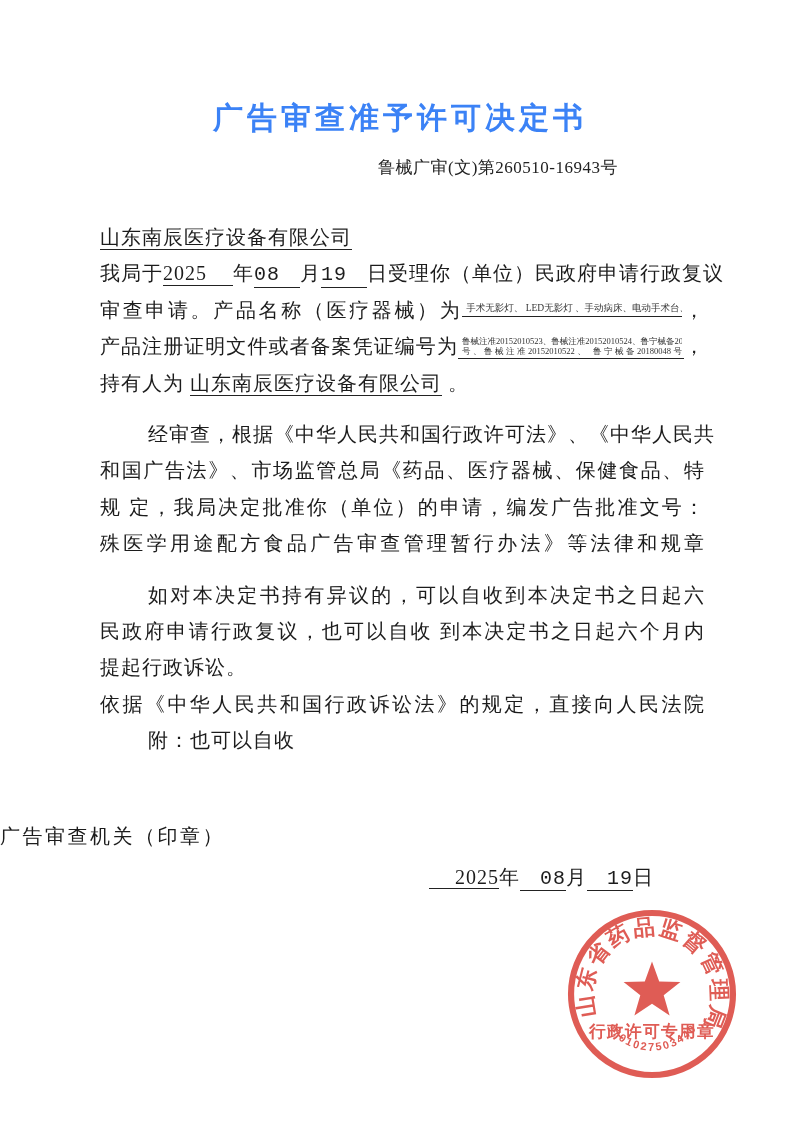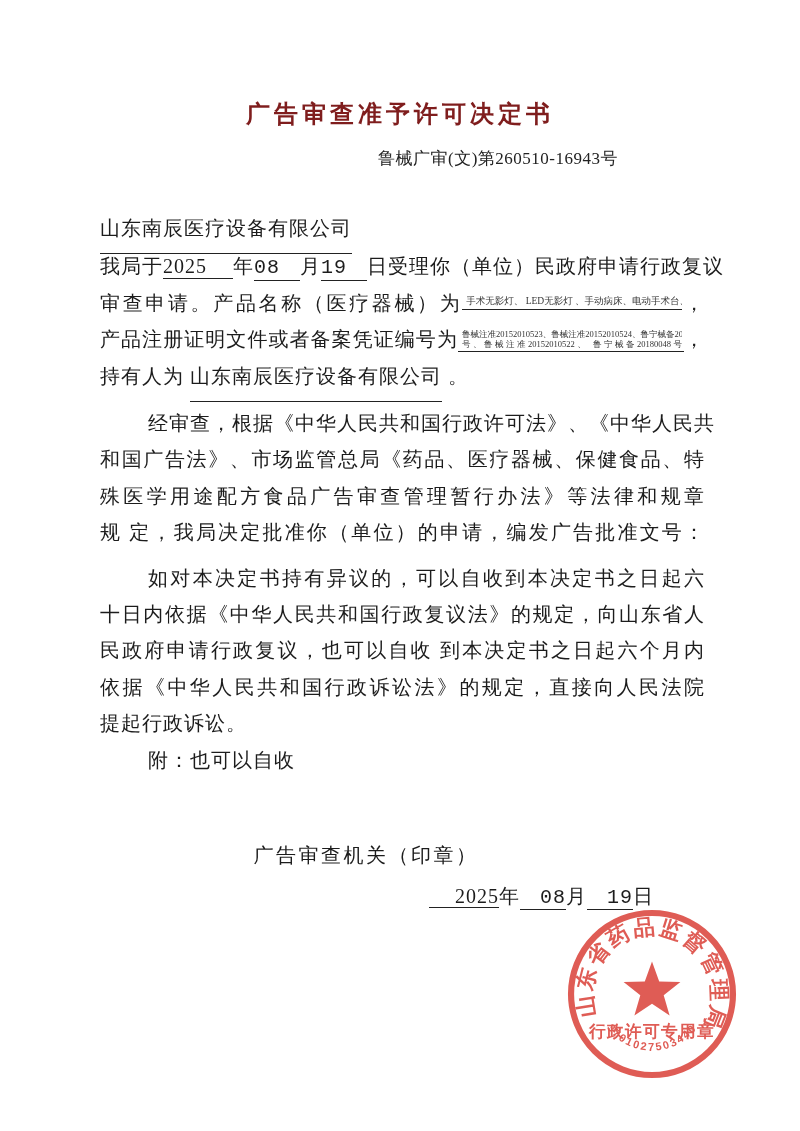--- a/index.html
+++ b/index.html
@@ -4,56 +4,56 @@
 <style>
   * { margin:0; padding:0; box-sizing:border-box; }
   html,body { background:#ffffff; }
   .page {
     position:relative; width:800px; height:1131px; margin:0 auto;
     background:#ffffff; color:#1c1c1c; overflow:hidden;
     font-family:"Liberation Serif","DejaVu Serif",serif;
   }
   .title {
     margin-top:98px; text-align:center;
-    font-size:24px; font-weight:bold; letter-spacing:4px; color:#7f1d1d;
+    font-size:30px; font-weight:bold; letter-spacing:4px; color:#3b82f6;
   }
   .docno {
     margin-top:17px; text-align:center; font-size:17px; color:#222;
     position:relative; left:98px; letter-spacing:0.5px;
   }
   .body-block { margin:40px 95px 0 100px; font-size:20px; color:#1c1c1c; }
   .line {
     line-height:36.4px; min-height:36.4px; letter-spacing:1px;
     text-align:justify; text-align-last:justify; white-space:nowrap;
   }
   .line.left { text-align:left; text-align-last:left; white-space:normal; }
   .indent { text-indent:48px; }
-  .para-gap { margin-top:9px; }
-  .ul { border-bottom:1.6px solid #222; padding-bottom:12px;font-family:Liberation Mono, monospace; }
+  .para-gap { margin-top:15px; }
+  .ul { border-bottom:1.6px solid #222; padding-bottom:1px; }
   .num-blank {
     display:inline-block; border-bottom:1.6px solid #222;
     text-align:right; letter-spacing:1px; line-height:24px;
   }
   .w-year { width:70px; }
   .w-md   { width:46px;font-family:Liberation Mono, monospace; }
   .approval-ul { border-bottom:1.6px solid #222; padding:0 10px 3px 0; }
   .small-blank {
     display:inline-block; width:220px; border-bottom:1.6px solid #222;
     font-size:9.5px; letter-spacing:0; line-height:12px; text-align:left;
     vertical-align:baseline; padding:0 2px 2px 4px; white-space:nowrap;
     overflow:hidden; color:#333;
   }
   .reg-blank {
     display:inline-block; width:226px; border-bottom:1.6px solid #222;
     font-size:8.5px; letter-spacing:0; line-height:9.5px; text-align:left;
     vertical-align:-3px; padding:0 2px 2px 4px; color:#333;
   }
   .reg-blank div { white-space:nowrap; overflow:hidden; }
   .sig-issuer {
-    margin-top:64px; text-align:center; padding-right:68px;
+    margin-top:64px; text-align:left; padding-right:68px;
     font-size:20px; letter-spacing:2.5px; color:#1c1c1c;
   }
   .sig-date {
     margin-top:14px; text-align:right; padding-right:146px;
     font-size:20px; letter-spacing:1px; color:#1c1c1c;
   }
   .sig-date .num-blank { line-height:22px; }
   .seal {
     position:absolute; left:564px; top:906px; width:176px; height:176px;
     opacity:0.92; pointer-events:none;
@@ -75,29 +75,28 @@
     <div class="line"><span>我局于</span><span class="num-blank w-year">2025</span><span>年</span><span class="num-blank w-md">08</span><span>月</span><span class="num-blank w-md">19</span><span>日受理你（单位）民政府申请行政复议</span></div>
 
     <div class="line"><span>审查申请。产品名称（医疗器械）为</span><span class="small-blank">手术无影灯、 LED无影灯 、手动病床、电动手术台、普通病床</span><span>，</span></div>
 
     <div class="line"><span>产品注册证明文件或者备案凭证编号为</span><span class="reg-blank"><div>鲁械注准20152010523、鲁械注准20152010524、鲁宁械备20180047</div><div>号、鲁械注准20152010522、 鲁宁械备20180048号</div></span><span>，</span></div>
 
     <div class="line left"><span>持有人为</span><span>&nbsp;</span><span class="ul">山东南辰医疗设备有限公司</span><span>&nbsp;</span><span>。</span></div>
 
     <div class="line indent para-gap">经审查，根据《中华人民共和国行政许可法》、《中华人民共</div>
     <div class="line">和国广告法》、市场监管总局《药品、医疗器械、保健食品、特</div>
+    <div class="line">规 定，我局决定批准你（单位）的申请，编发广告批准文号：</div>
     <div class="line">殊医学用途配方食品广告审查管理暂行办法》等法律和规章</div>
-    <div class="line">规 定，我局决定批准你（单位）的申请，编发广告批准文号：</div>
 
 
     <div class="line indent para-gap">如对本决定书持有异议的，可以自收到本决定书之日起六</div>
-    <div class="line">十日内依据《中华人民共和国行政复议法》的规定，向山东省人</div>
     <div class="line">民政府申请行政复议，也可以自收 到本决定书之日起六个月内</div>
+    <div class="line left">提起行政诉讼。</div>
     <div class="line">依据《中华人民共和国行政诉讼法》的规定，直接向人民法院</div>
-    <div class="line left">提起行政诉讼。</div>
 
     <div class="line left indent">附：也可以自收</div>
 
   </div>
 
   <div class="sig-issuer">广告审查机关（印章）</div>
 
   <div class="sig-date"><span class="num-blank w-year">2025</span><span>年</span><span class="num-blank w-md">08</span><span>月</span><span class="num-blank w-md">19</span><span>日</span></div>
 
   <svg class="seal" viewBox="0 0 200 200" xmlns="http://www.w3.org/2000/svg">

